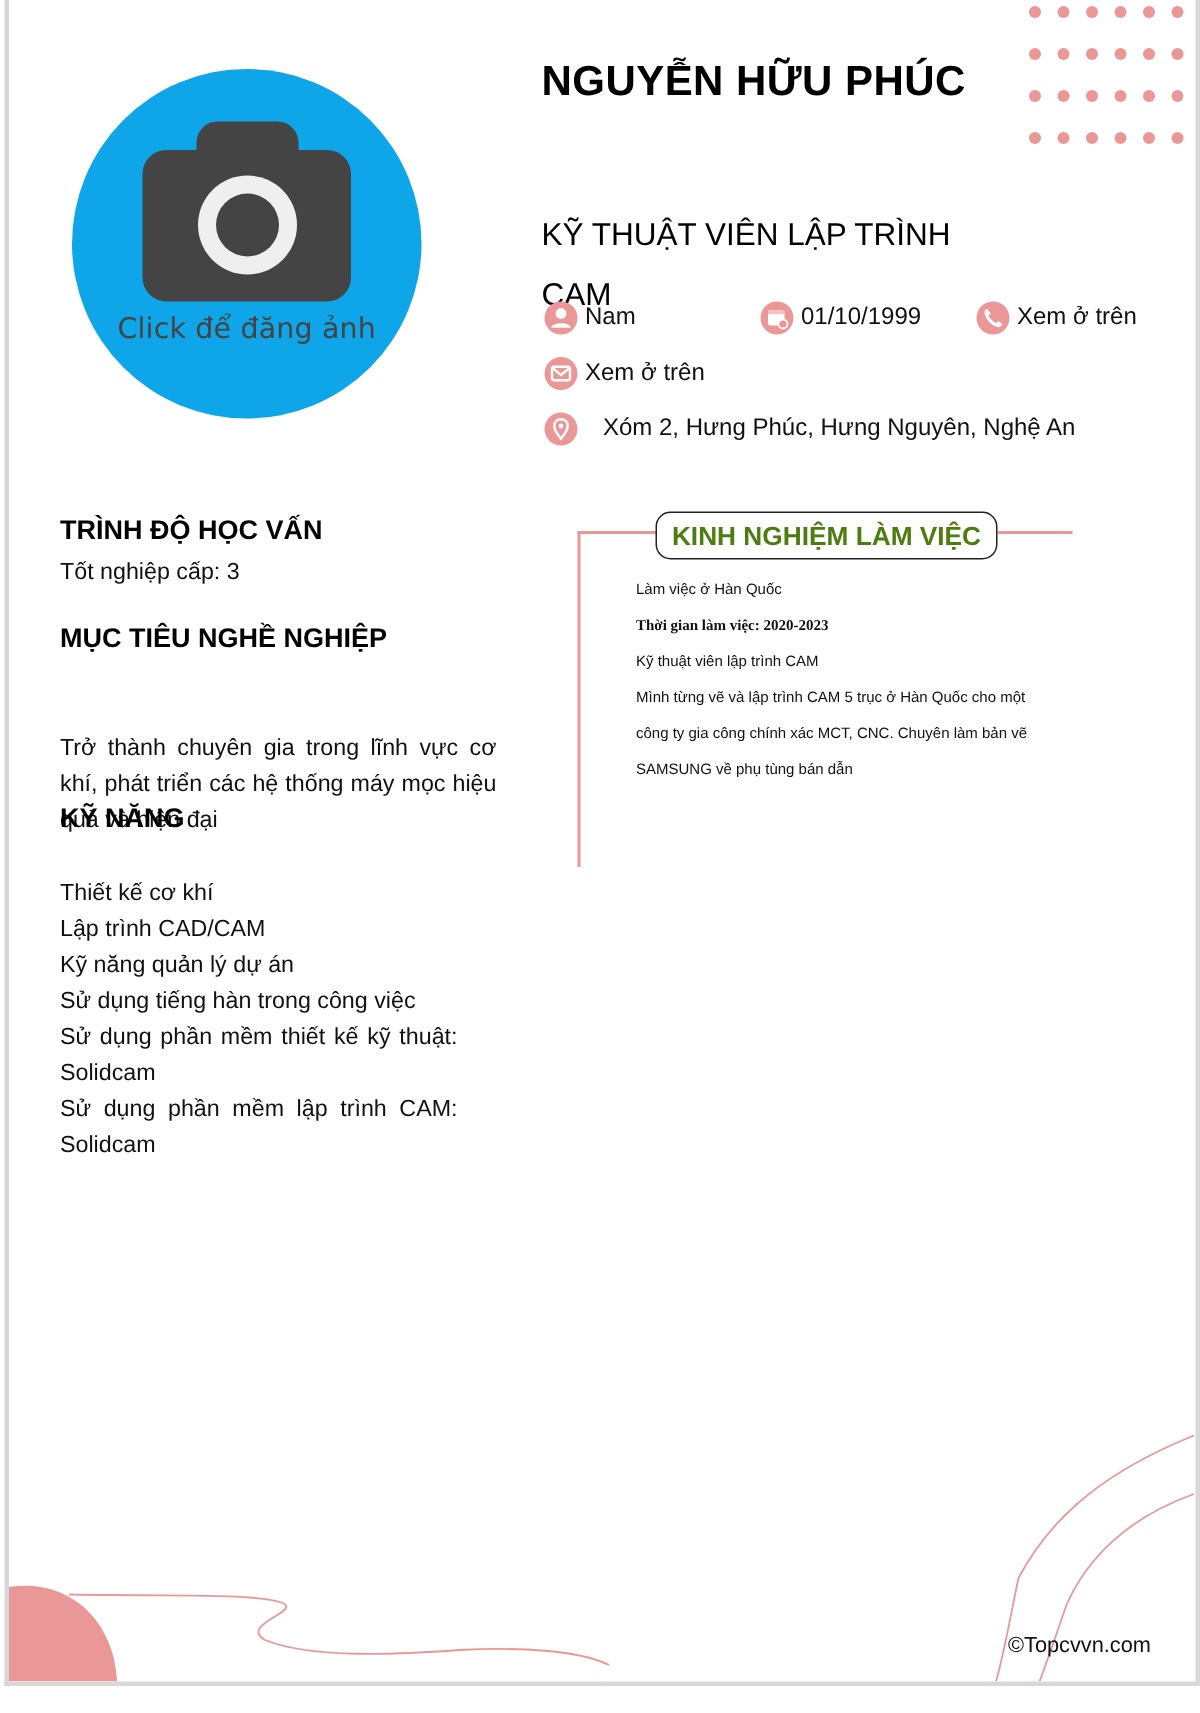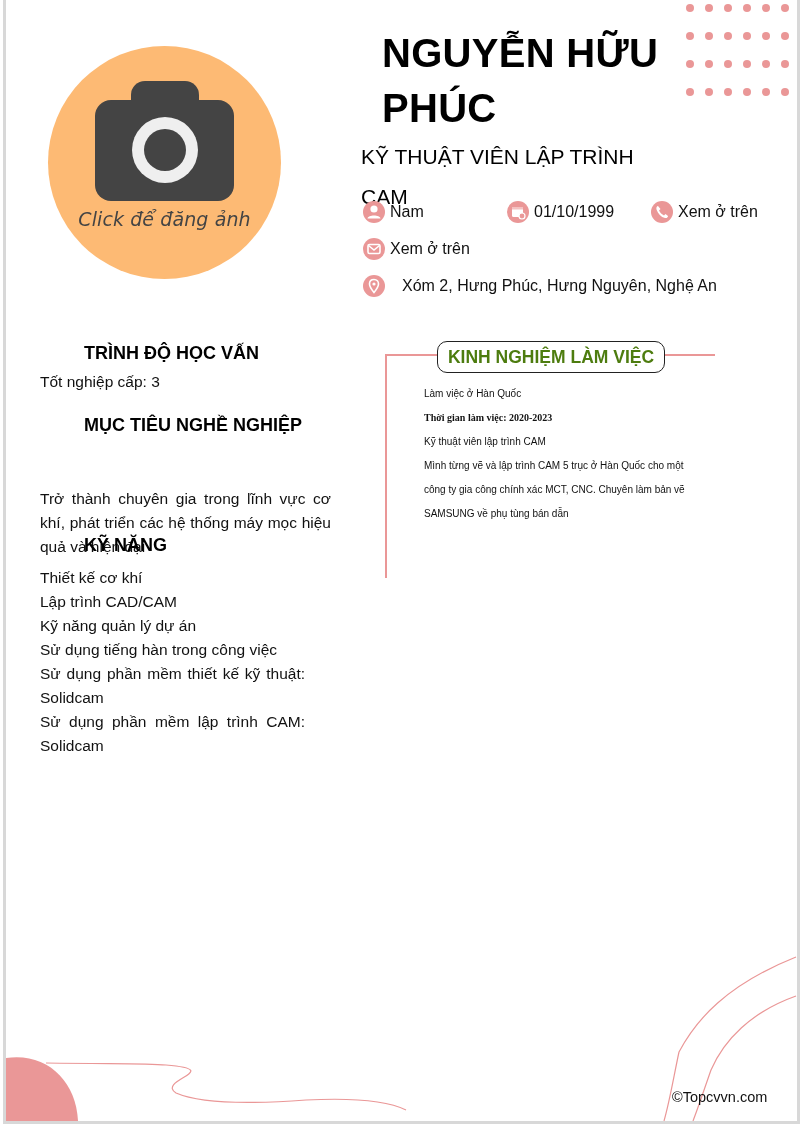--- a/index.html
+++ b/index.html
@@ -7,49 +7,49 @@
   .page {
     position: absolute; left: 3px; top: 0; width: 791px; height: 1121px;
     background: #fff; border-left: 3px solid #d8d8d8; border-right: 3px solid #d8d8d8; border-bottom: 3px solid #d8d8d8;
     overflow: hidden;
   }
   .abs { position: absolute; }
 
   
   .avatar {
     left: 42px; top: 46px; width: 233px; height: 233px; border-radius: 50%;
-    background: #fdba74; cursor: pointer; font-style: italic;
+    background: #0ea5e9; cursor: pointer;
   }
   .cam-hump { left: 83px; top: 35px; width: 68px; height: 30px; background: #444; border-radius: 14px 14px 0 0; }
   .cam-body { left: 47px; top: 54px; width: 139px; height: 101px; background: #444; border-radius: 16px; }
   .cam-lens-ring { left: 37px; top: 17px; width: 66px; height: 66px; border-radius: 50%; background: #efefef; }
   .cam-lens-inner { left: 12px; top: 12px; width: 42px; height: 42px; border-radius: 50%; background: #444; }
   .avatar-label {
     left: 0; top: 162px; width: 233px; text-align: center;
     font-family: "DejaVu Sans", sans-serif; font-size: 19px; color: #444; letter-spacing: 0.1px;
   }
 
   
   .name {
-    left: 376px; top: 26px; width: 300px; font-size: 40px; font-weight: bold; line-height: 55px; color: #000;
+    left: 355px; top: 26px; width: 300px; font-size: 28px; font-weight: bold; line-height: 55px; color: #000;
     font-family: "Liberation Sans", sans-serif; letter-spacing: 0.3px;
   }
   .job {
     left: 355px; top: 137px; width: 300px; font-size: 21px; line-height: 40px; color: #000;
   }
 
   .dots { left: 680px; top: 4px; width: 110px; height: 100px; }
   .dot { position: absolute; width: 8px; height: 8px; border-radius: 50%; background: #ea9797; }
 
   .info { font-size: 16px; color: #111; display: flex; align-items: center; height: 22px; }
   .info .ic { width: 22px; height: 22px; border-radius: 50%; background: #ea9797; margin-right: 5px; position: relative; flex: 0 0 22px; }
   .info .ic svg { position: absolute; left: 0; top: 0; }
 
   
-  .sec-title { font-size: 18px; font-weight: bold; color: #000; margin-left: 44px; }
+  .sec-title { font-size: 18px; font-weight: bold; color: #000; }
   .body-text { font-size: 15.5px; line-height: 24px; color: #111; }
   .justify { text-align: justify; }
 
   
   .exp-box {
     left: 431px; top: 341px; width: 226px; height: 30px; border: 1.5px solid #222; border-radius: 10px;
     text-align: center; font-size: 17.5px; font-weight: bold; line-height: 30px; color: #4d7c0f; background: #fff;
   }
   .exp-line-v { left: 379px; top: 354px; width: 2px; height: 224px; background: #ea9797; }
   .exp-line-h1 { left: 379px; top: 354px; width: 54px; height: 2px; background: #ea9797; }
@@ -158,21 +158,21 @@
     <span>Xóm 2, Hưng Phúc, Hưng Nguyên, Nghệ An</span>
   </div>
 
   <div class="abs sec-title" style="left:34px; top:343px;">TRÌNH ĐỘ HỌC VẤN</div>
   <div class="abs body-text" style="left:34px; top:370px; width:290px;">Tốt nghiệp cấp: 3</div>
 
   <div class="abs sec-title" style="left:34px; top:415px;">MỤC TIÊU NGHỀ NGHIỆP</div>
   <div class="abs body-text justify" style="left:34px; top:442px; width:291px;margin-top:45px;">Trở thành chuyên gia trong lĩnh vực cơ khí, phát triển các hệ thống máy mọc hiệu quả và hiện đại</div>
 
   <div class="abs sec-title" style="left:34px; top:535px;">KỸ NĂNG</div>
-  <div class="abs body-text justify" style="left:34px; top:566px; width:265px;">
+  <div class="abs body-text justify" style="left:34px; top:584px; width:265px;">
     <div>Thiết kế cơ khí</div>
     <div>Lập trình CAD/CAM</div>
     <div>Kỹ năng quản lý dự án</div>
     <div>Sử dụng tiếng hàn trong công việc</div>
     <div>Sử dụng phần mềm thiết kế kỹ thuật: Solidcam</div>
     <div>Sử dụng phần mềm lập trình CAM: Solidcam</div>
   </div>
 
   <div class="abs exp-line-v"></div>
   <div class="abs exp-line-h1"></div>

